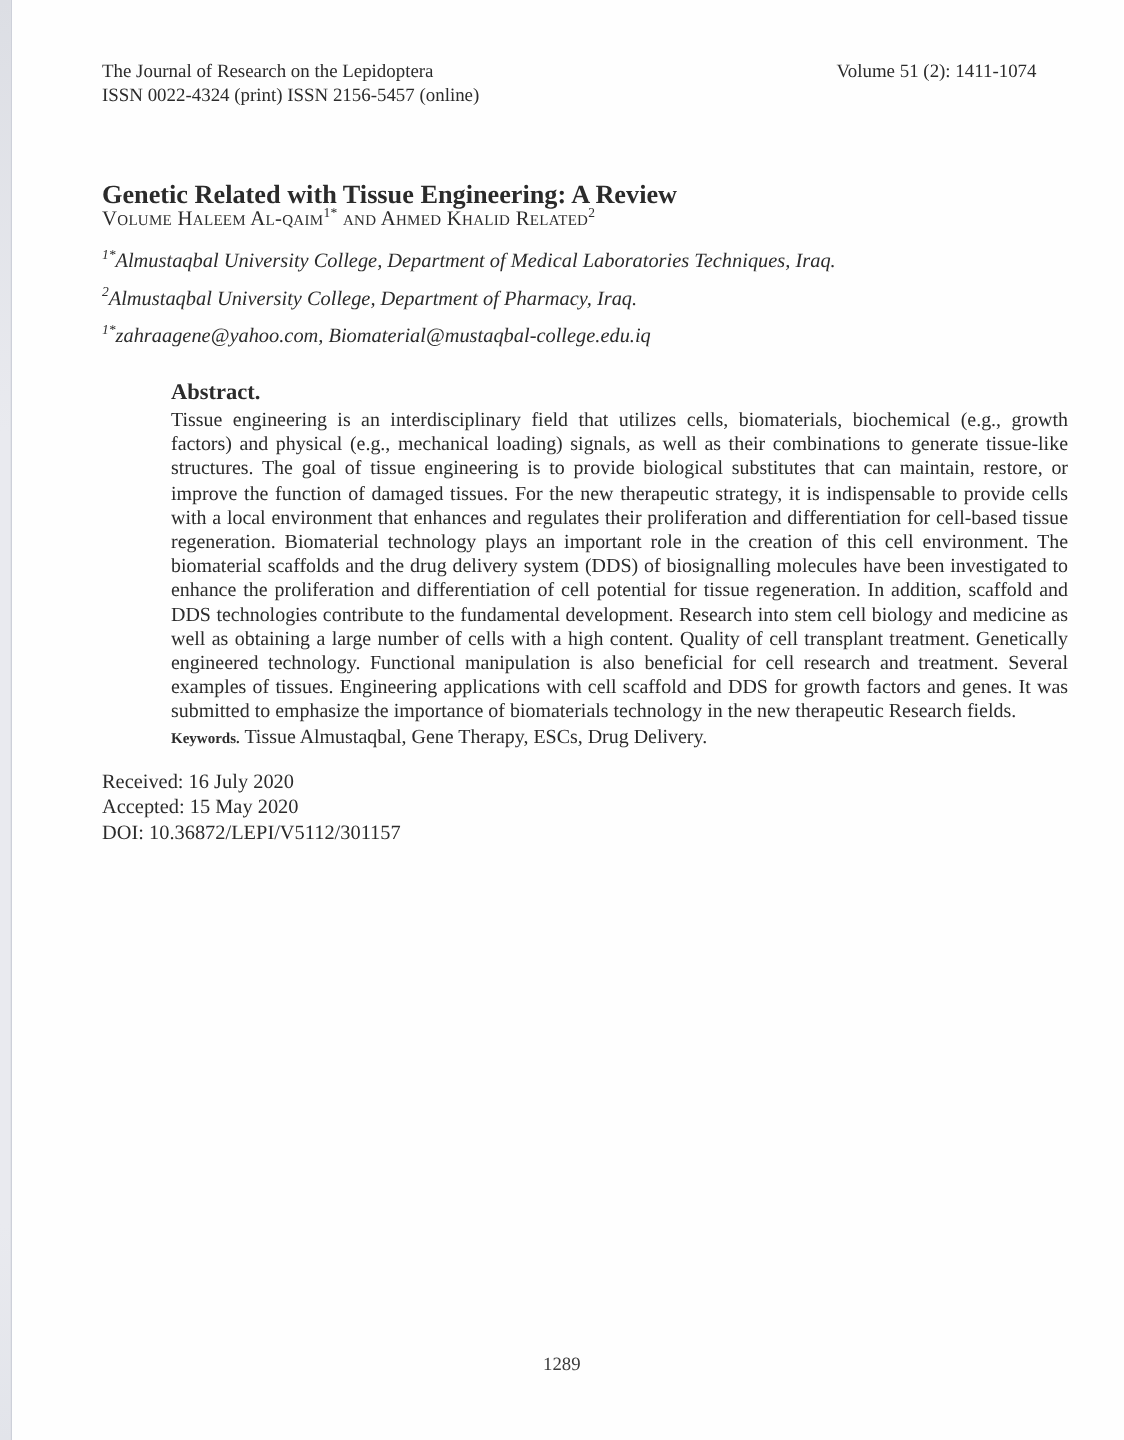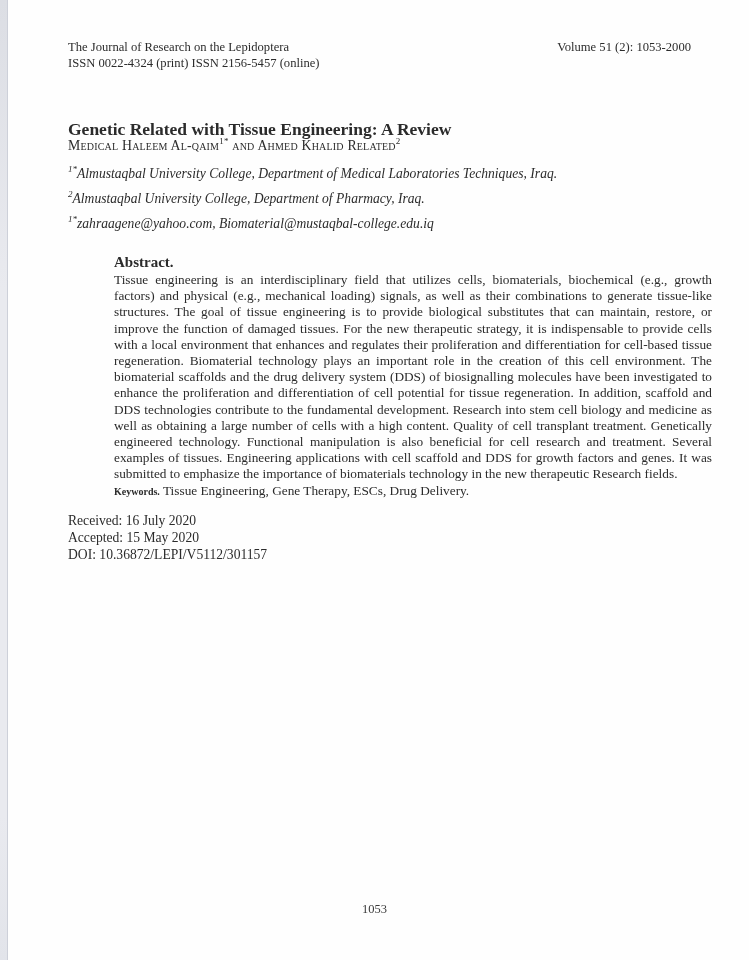--- a/index.html
+++ b/index.html
@@ -99,45 +99,45 @@
 <body>
 
 <div class="page">
   <div class="scan-edge"></div>
 
   <div class="header">
     <div class="header-left">
       <div>The Journal of Research on the Lepidoptera</div>
       <div>ISSN 0022-4324 (print) ISSN 2156-5457 (online)</div>
     </div>
-    <div class="header-right">Volume 51 (2): 1053-2000</div>
+    <div class="header-right">Volume 51 (2): 1411-1074</div>
   </div>
 
   <h1 class="title">Genetic Related with Tissue Engineering: A Review</h1>
 
   <div class="authors">
-    <span>Medical Haleem Al-qaim</span><sup>1*</sup><span> and </span><span>Ahmed Khalid Related</span><sup>2</sup>
+    <span>Volume Haleem Al-qaim</span><sup>1*</sup><span> and </span><span>Ahmed Khalid Related</span><sup>2</sup>
   </div>
 
   <div class="affil affil-1">
     <sup>1*</sup><span>Almustaqbal University College, Department of Medical Laboratories Techniques, Iraq.</span>
   </div>
   <div class="affil affil-2">
     <sup>2</sup><span>Almustaqbal University College, Department of Pharmacy, Iraq.</span>
   </div>
   <div class="affil affil-3">
     <sup>1*</sup><span>zahraagene@yahoo.com, Biomaterial@mustaqbal-college.edu.iq</span>
   </div>
 
   <div class="abstract">
     <p class="abstract-heading">Abstract.</p>
     <p class="abstract-body">Tissue engineering is an interdisciplinary field that utilizes cells, biomaterials, biochemical (e.g., growth factors) and physical (e.g., mechanical loading) signals, as well as their combinations to generate tissue-like structures. The goal of tissue engineering is to provide biological substitutes that can maintain, restore, or improve the function of damaged tissues. For the new therapeutic strategy, it is indispensable to provide cells with a local environment that enhances and regulates their proliferation and differentiation for cell-based tissue regeneration. Biomaterial technology plays an important role in the creation of this cell environment. The biomaterial scaffolds and the drug delivery system (DDS) of biosignalling molecules have been investigated to enhance the proliferation and differentiation of cell potential for tissue regeneration. In addition, scaffold and DDS technologies contribute to the fundamental development. Research into stem cell biology and medicine as well as obtaining a large number of cells with a high content. Quality of cell transplant treatment. Genetically engineered technology. Functional manipulation is also beneficial for cell research and treatment. Several examples of tissues. Engineering applications with cell scaffold and DDS for growth factors and genes. It was submitted to emphasize the importance of biomaterials technology in the new therapeutic Research fields.</p>
-    <p class="keywords"><span class="kw-label">Keywords.</span><span> Tissue Engineering, Gene Therapy, ESCs, Drug Delivery.</span></p>
+    <p class="keywords"><span class="kw-label">Keywords.</span><span> Tissue Almustaqbal, Gene Therapy, ESCs, Drug Delivery.</span></p>
   </div>
 
   <div class="meta">
     <div>Received: 16 July 2020</div>
     <div>Accepted: 15 May 2020</div>
     <div>DOI: 10.36872/LEPI/V5112/301157</div>
   </div>
 
-  <div class="page-number">1053</div>
+  <div class="page-number">1289</div>
 </div>
 
 </body></html>

